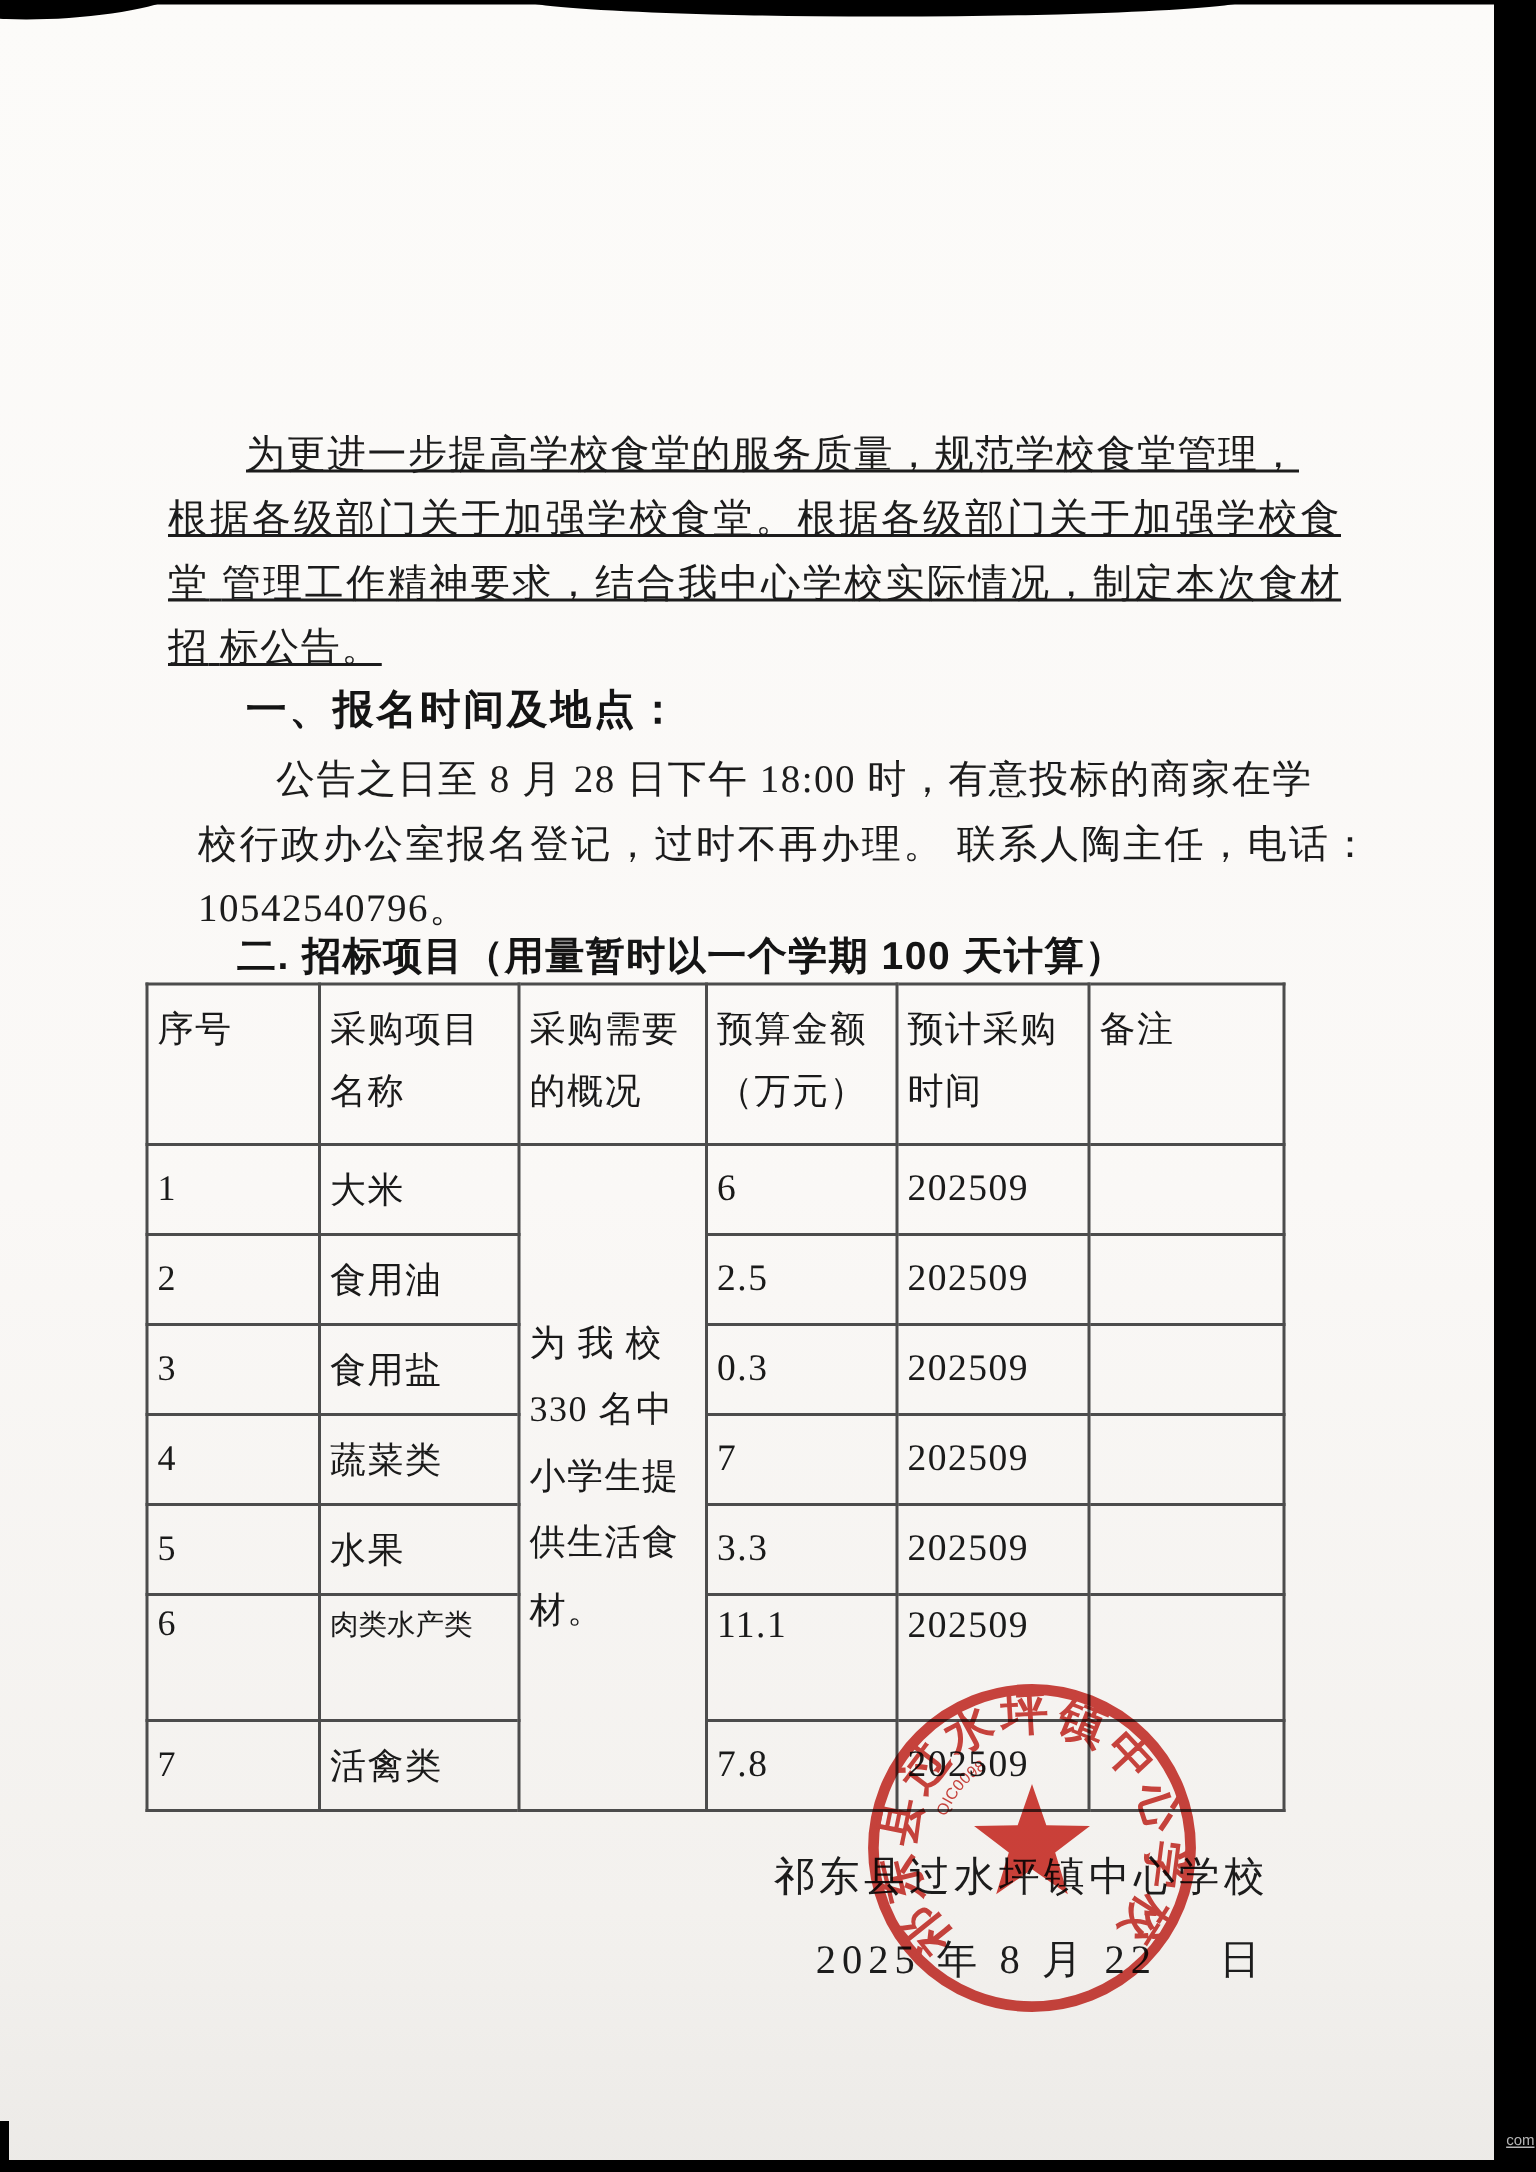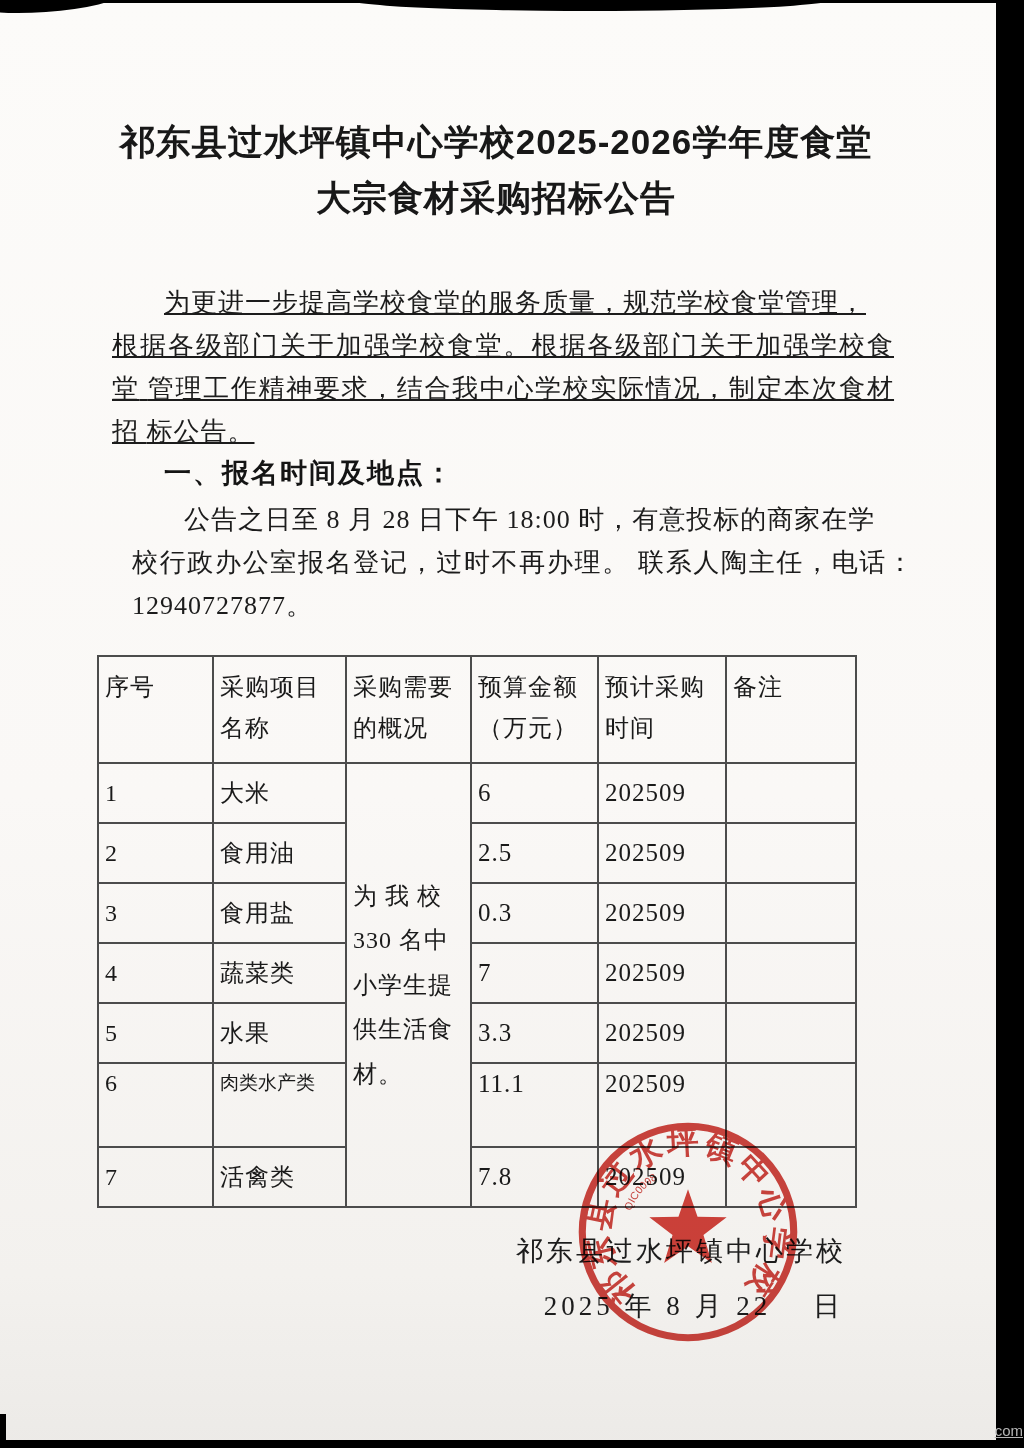--- a/index.html
+++ b/index.html
@@ -73,54 +73,51 @@
     font-size:27px;letter-spacing:4px;
   }
 
   .stamp{
     position:absolute;top:1110px;left:566px;width:244px;height:244px;
     z-index:40;mix-blend-mode:multiply;opacity:.9;
   }
   .watermark{
     position:absolute;top:1422px;right:1px;z-index:60;
     font-family:"Liberation Sans","DejaVu Sans",sans-serif;
-    font-size:15px;color:#b5b5b5;letter-spacing:0;text-decoration:underline;
+    font-size:10px;color:#b5b5b5;letter-spacing:0;text-decoration:underline;
   }
 </style>
 </head>
 <body>
 
 <div class="page">
 
   <div class="edge edge-top-thin"></div>
   <div class="edge edge-top-blob"></div>
   <div class="edge edge-top-corner"></div>
   <div class="edge edge-right"></div>
   <div class="edge edge-bottom"></div>
   <div class="edge edge-bottom-left"></div>
 
-  <div class="title">
-    <div>祁东县过水坪镇中心学校2025-2026学年度食堂</div>
-    <div>大宗食材采购招标公告</div>
-  </div>
 
   <div class="para intro">
     <span class="indent">为更进一步提高学校食堂的服务质量，规范学校食堂管理，</span>
     <span>根据各级部门关于加强学校食堂。根据各级部门关于加强学校食堂</span>
     <span>管理工作精神要求，结合我中心学校实际情况，制定本次食材招</span>
     <span>标公告。</span>
   </div>
 
   <div class="h1">一、报名时间及地点：</div>
   <div class="para p2">
     <span class="indent">公告之日至 8 月 28 日下午 18:00 时，有意投标的商家在学</span>
     <span>校行政办公室报名登记，过时不再办理。 联系人陶主任，电话：</span>
-    <span>12940727877。</span>
+    <span>10542540796。</span>
   </div>
 
+  <div class="h2">二. 招标项目（用量暂时以一个学期 100 天计算）</div>
 
   <table class="bid">
     <colgroup>
       <col style="width:115px">
         <col style="width:133px">
         <col style="width:125px">
       <col style="width:127px">
         <col style="width:128px">
         <col style="width:130px">
     </colgroup>

